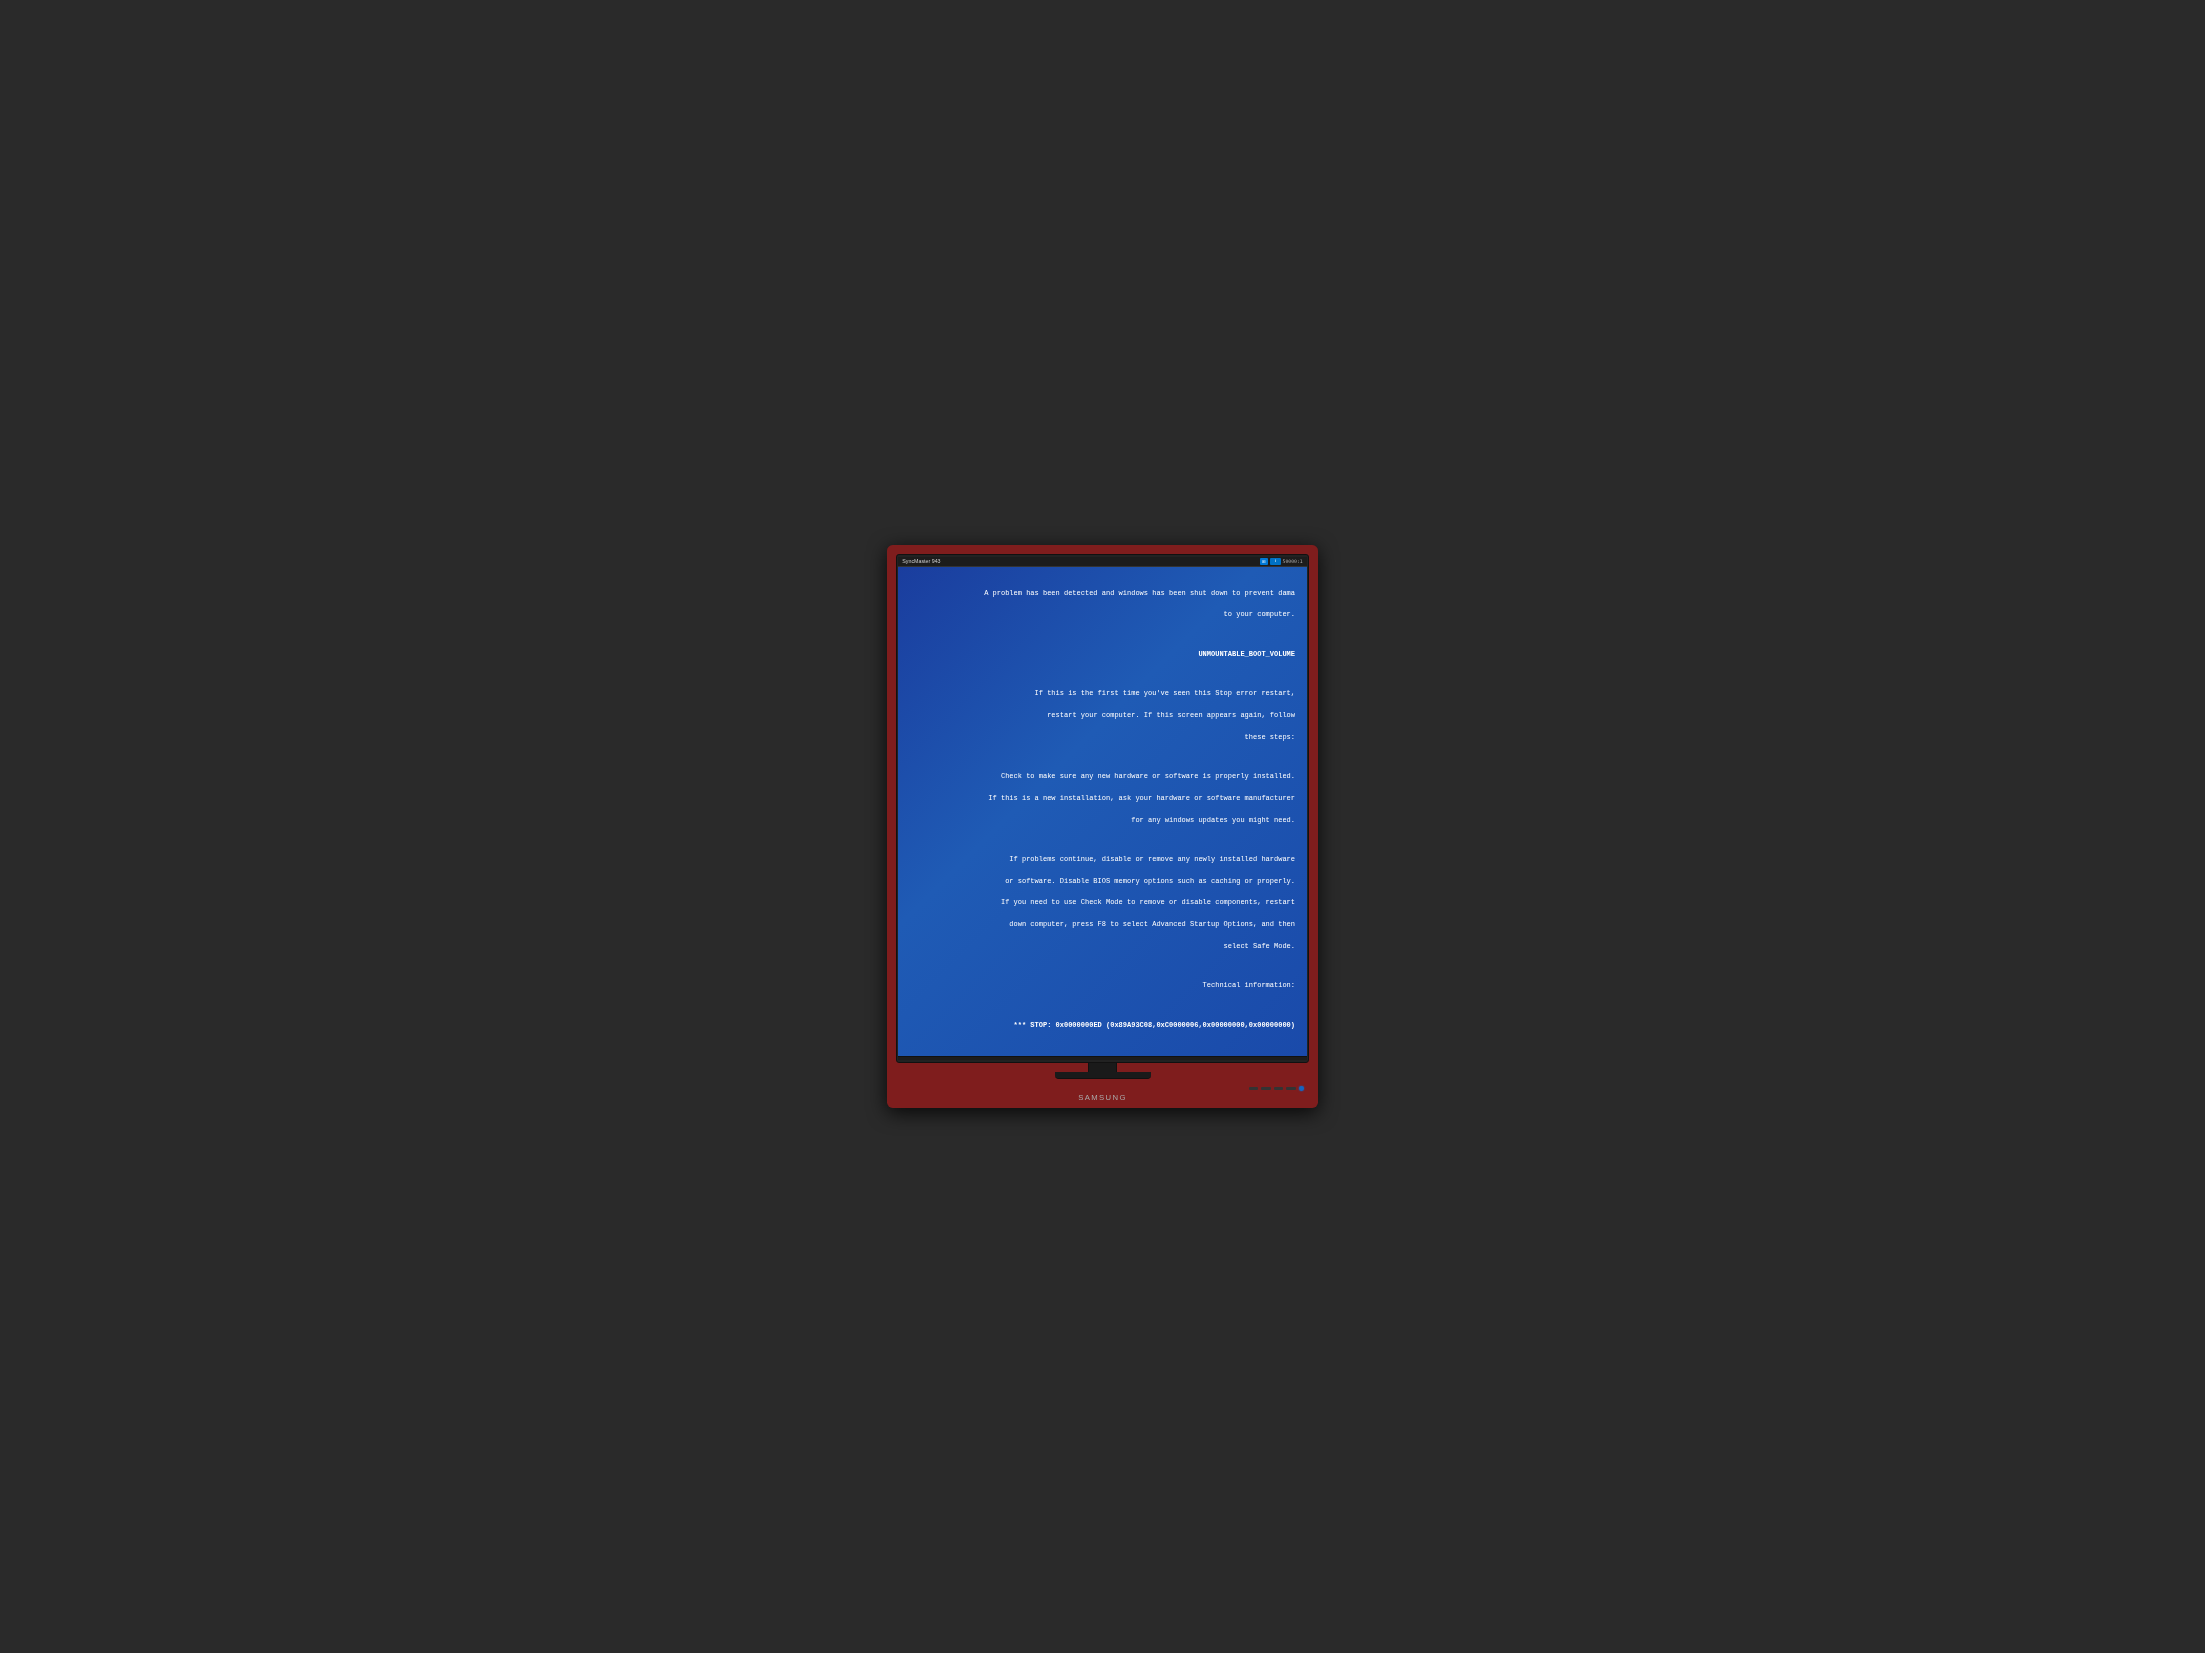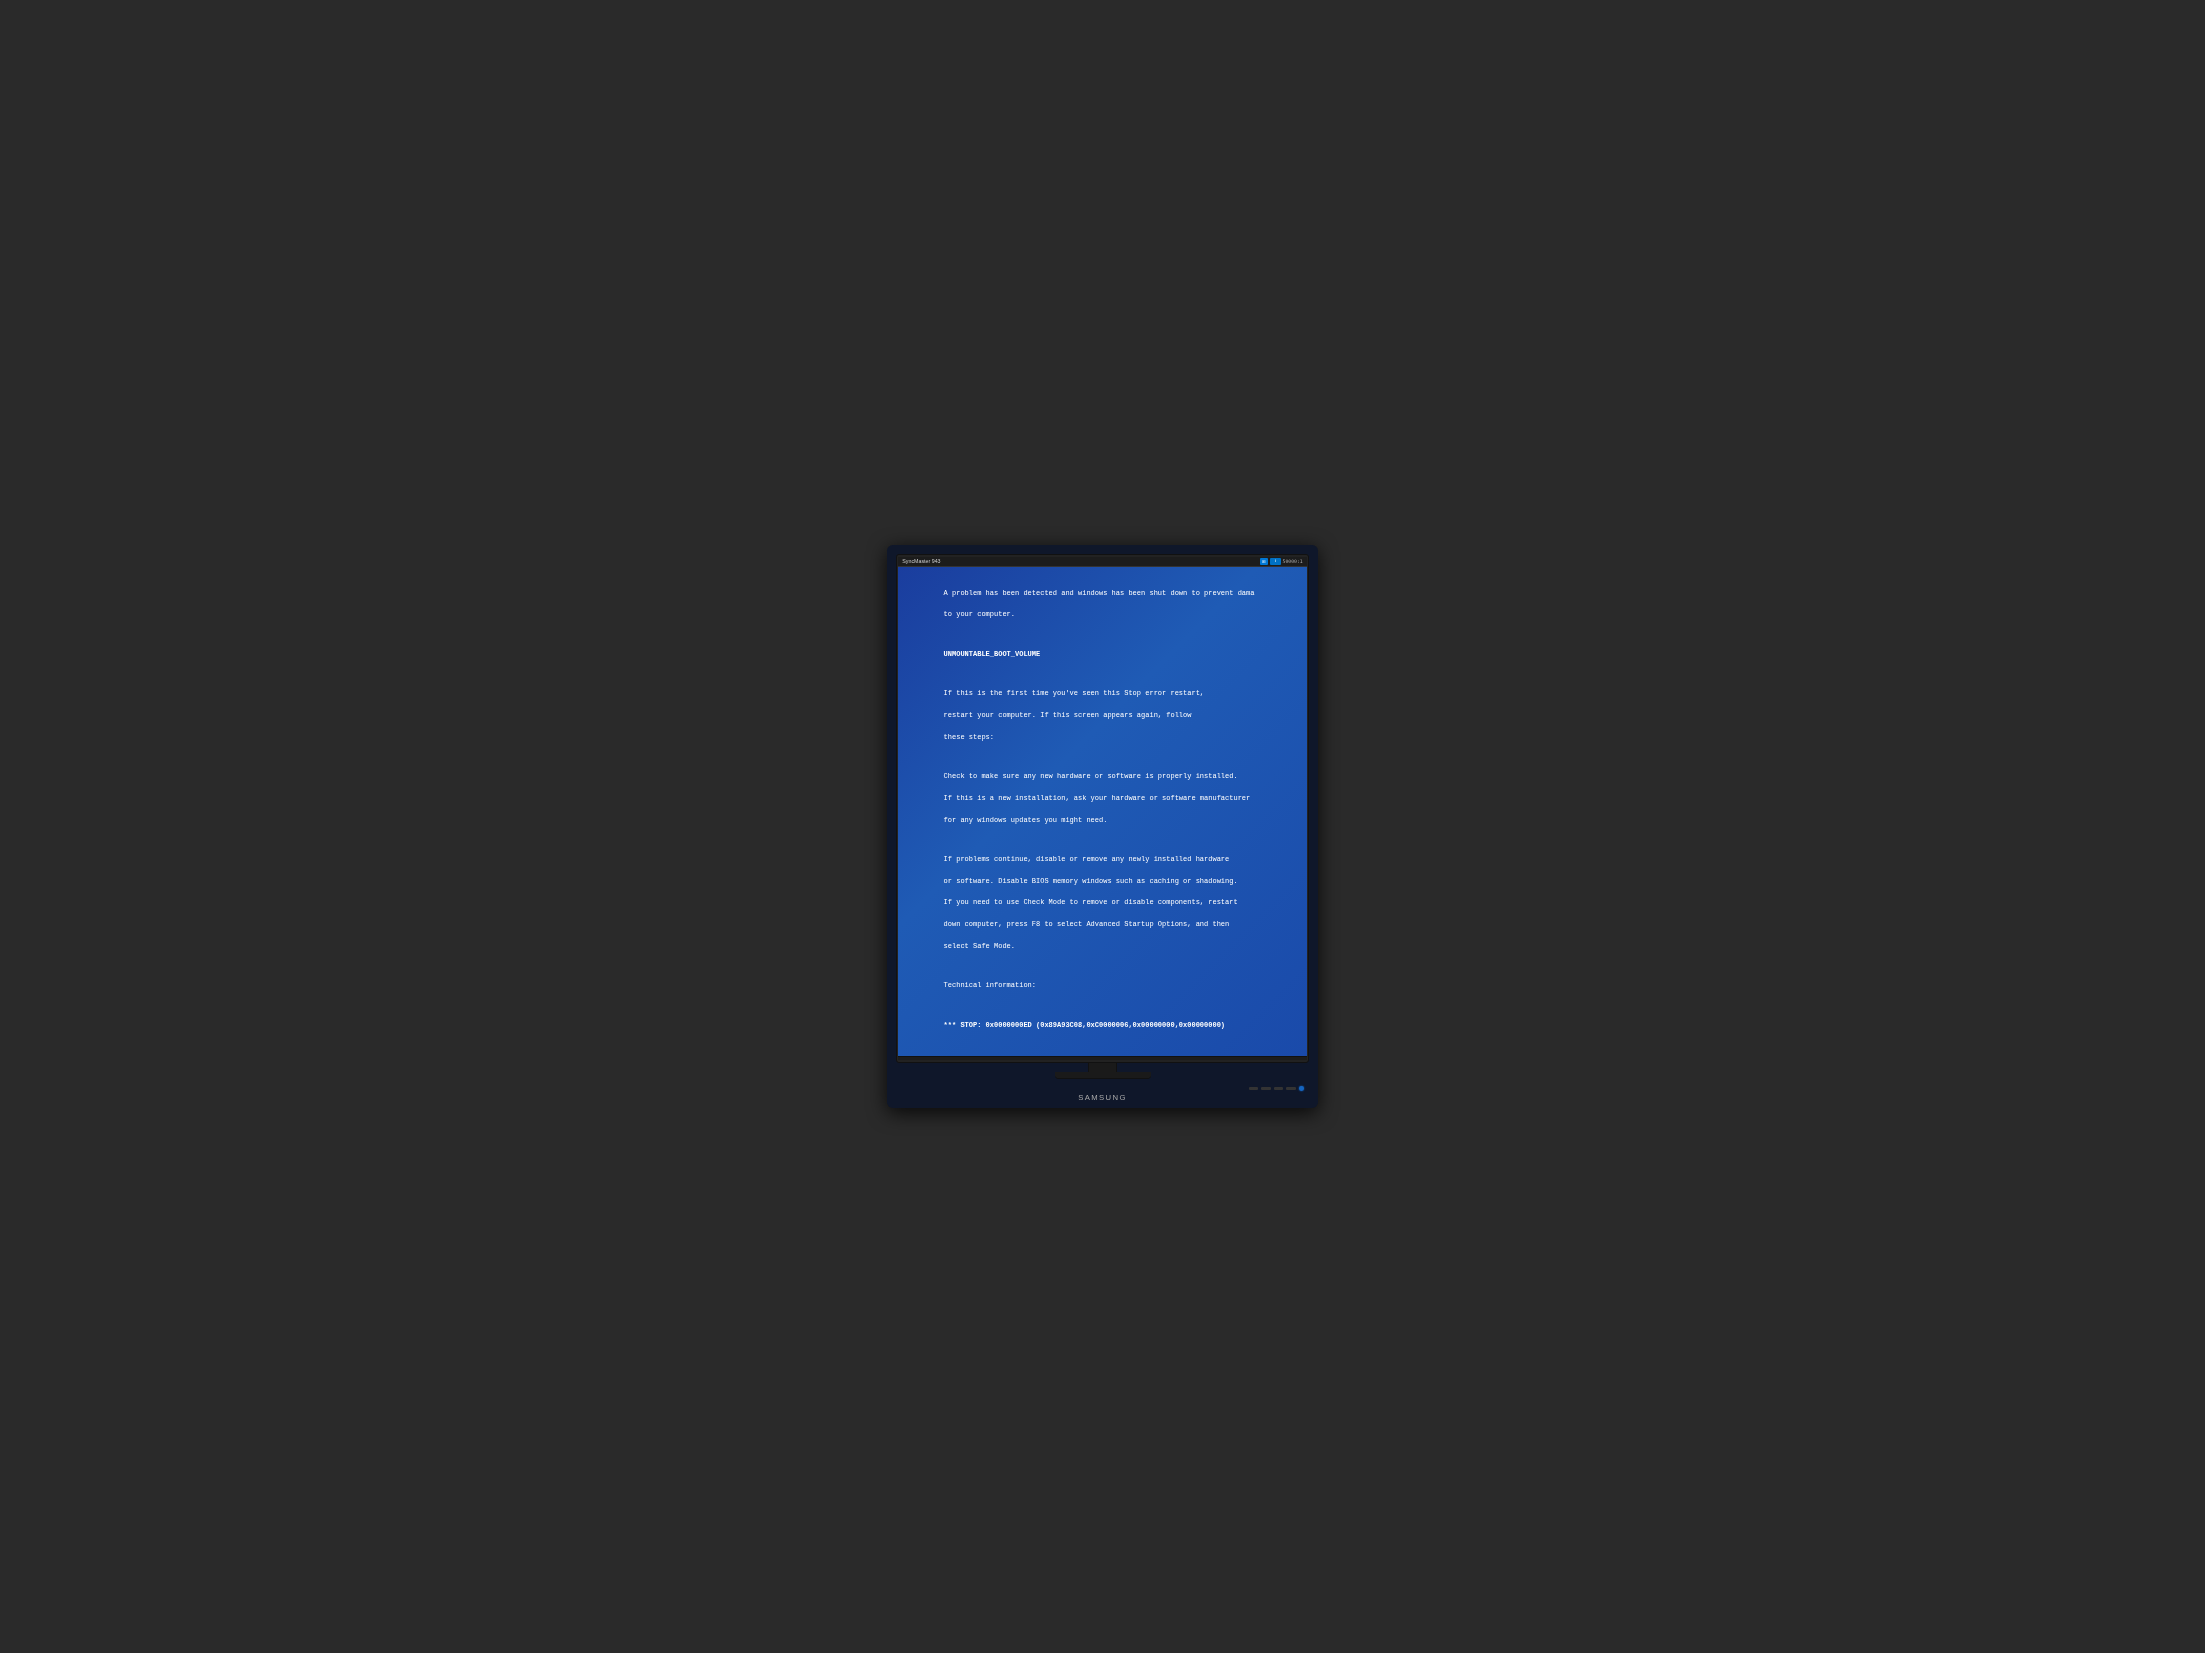--- a/index.html
+++ b/index.html
@@ -7,26 +7,27 @@
     body {
       background: #2a2a2a;
       display: flex;
       justify-content: center;
       align-items: center;
       min-height: 100vh;
       font-family: Arial, sans-serif;
     }
 
     .monitor-outer {
-      background: #0f172a;
+      background: #7f1d1d;
       border-radius: 5.7px;
       padding: 8.6px 8.6px 29px 8.6px;
       box-shadow: 0 4.8px 19px rgba(0,0,0,0.8);
       width: 431px;
       position: relative;
+      text-align: right;
     }
 
     .monitor-bezel {
       background: #222;
       border-radius: 2.9px;
       padding: 1.9px;
       border: 1px solid #111;
     }
 
     .monitor-brand-bar {
@@ -190,21 +191,21 @@
         <span class="section-gap"></span>
         <span>If this is the first time you've seen this Stop error restart,</span><br>
         <span>restart your computer. If this screen appears again, follow</span><br>
         <span>these steps:</span>
         <span class="section-gap"></span>
         <span>Check to make sure any new hardware or software is properly installed.</span><br>
         <span>If this is a new installation, ask your hardware or software manufacturer</span><br>
         <span>for any windows updates you might need.</span>
         <span class="section-gap"></span>
         <span>If problems continue, disable or remove any newly installed hardware</span><br>
-        <span>or software. Disable BIOS memory windows such as caching or shadowing.</span><br>
+        <span>or software. Disable BIOS memory options such as caching or properly.</span><br>
         <span>If you need to use Check Mode to remove or disable components, restart</span><br>
         <span>down computer, press F8 to select Advanced Startup Options, and then</span><br>
         <span>select Safe Mode.</span>
         <span class="section-gap"></span>
         <span>Technical information:</span>
         <span class="section-gap"></span>
         <span class="bsod-error-code">*** STOP: 0x0000000ED (0x89A93C08,0xC0000006,0x00000000,0x00000000)</span>
       </div>
     </div>
 

